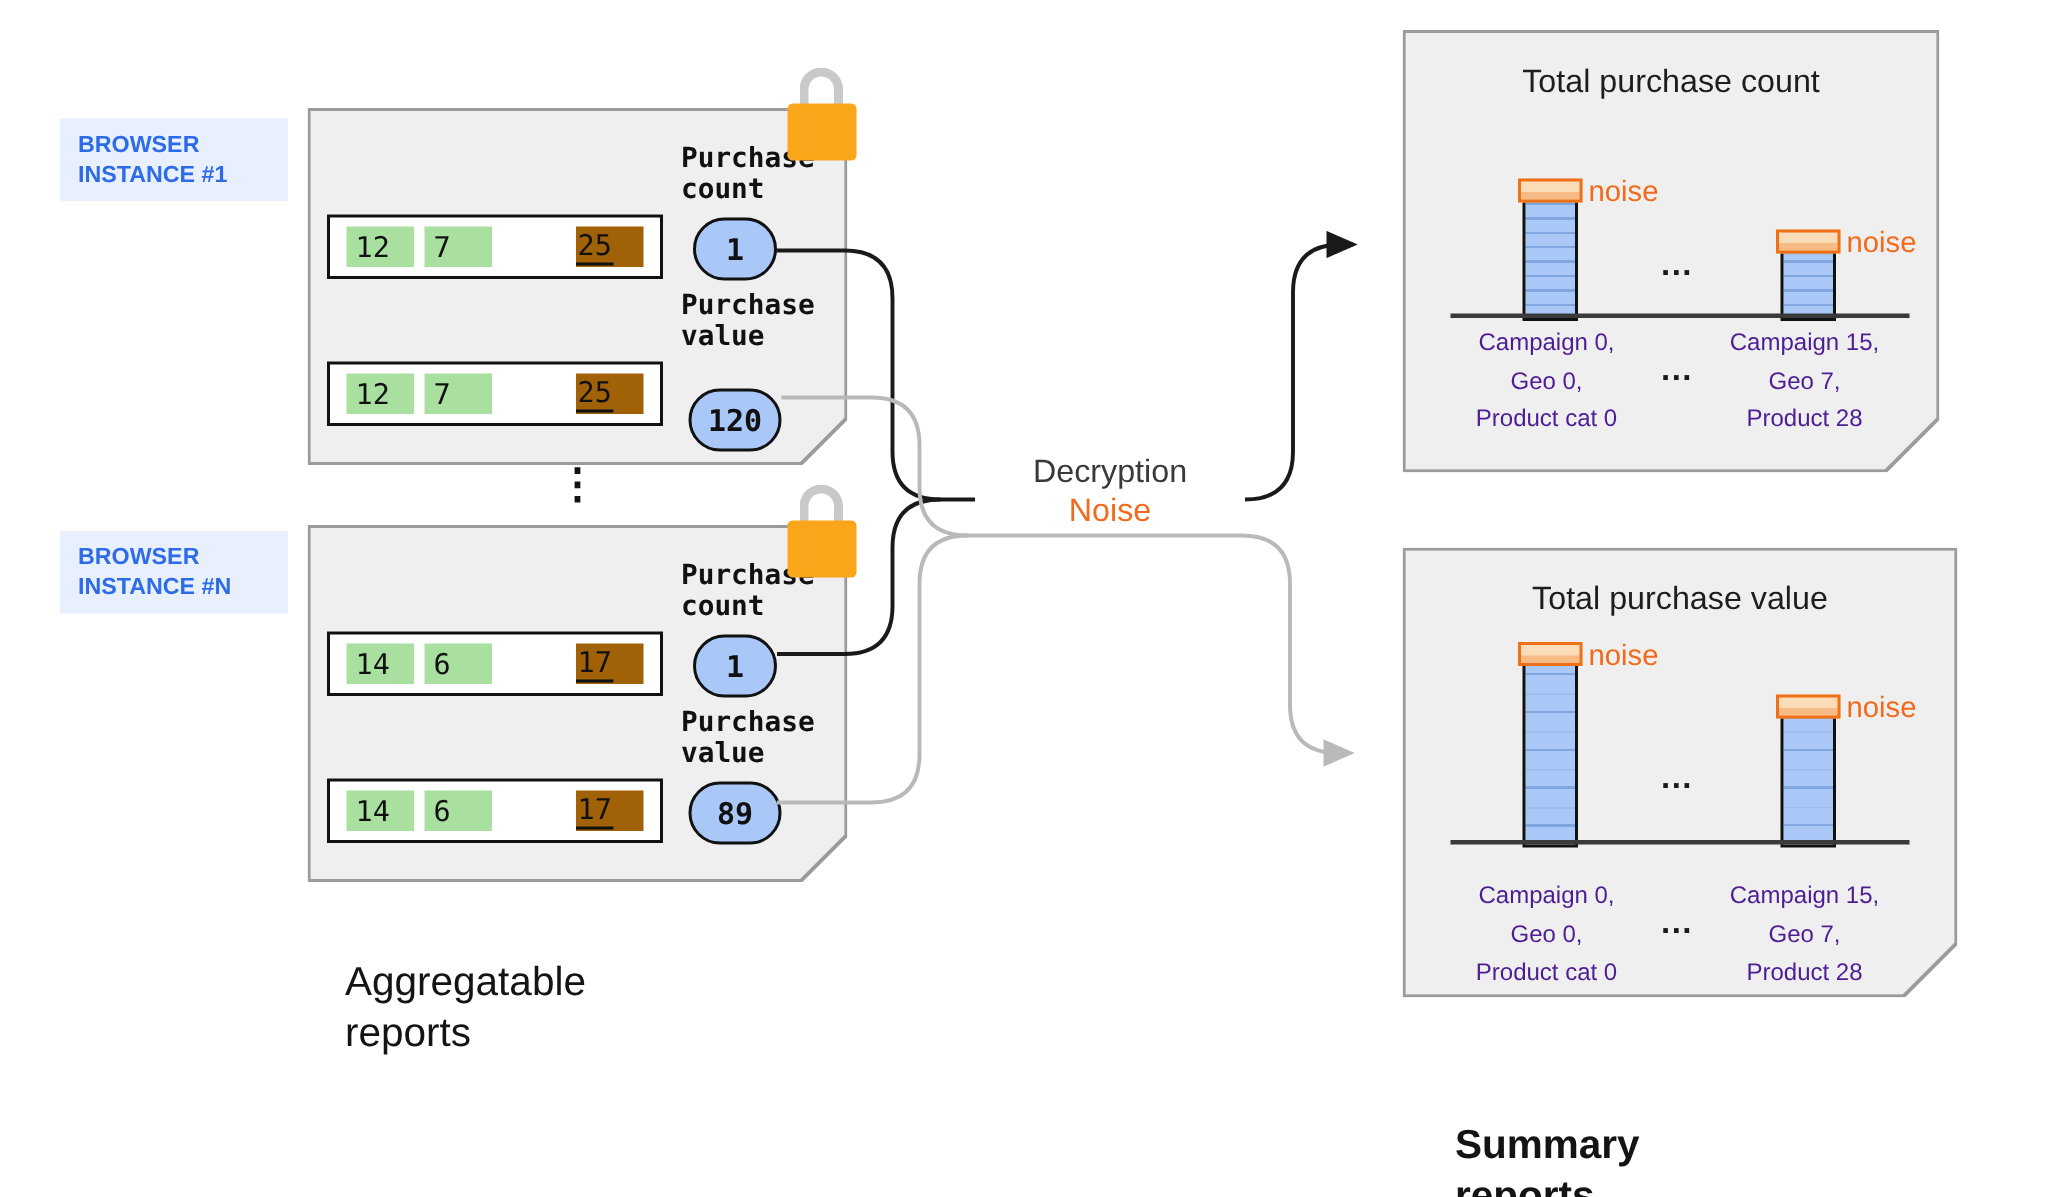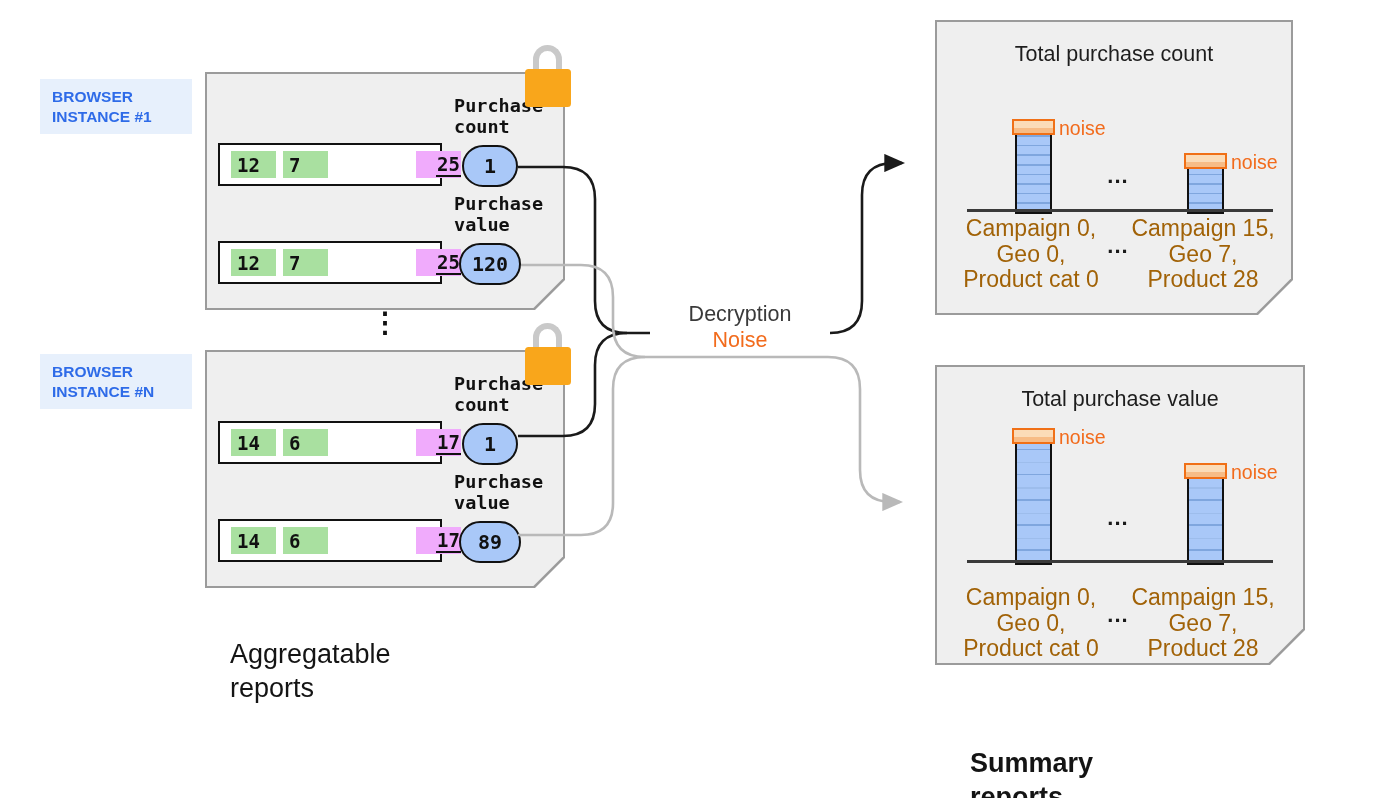--- a/index.html
+++ b/index.html
@@ -27,24 +27,24 @@
 
   
   .monolabel{position:absolute;font-family:"DejaVu Sans Mono",monospace;font-weight:bold;
              font-size:18.5px;line-height:21px;color:#111;}
   .pill{position:absolute;height:42px;background:#A9C8F8;border:2.6px solid #111;
         border-radius:23px;box-sizing:border-box;display:flex;align-items:center;justify-content:center;
         font-family:"DejaVu Sans Mono",monospace;font-weight:bold;font-size:20px;color:#111;}
   .datarow{position:absolute;width:224px;height:43px;background:#fff;border:2.2px solid #111;
            box-sizing:border-box;}
   .chip{position:absolute;top:6px;width:45px;height:27px;display:flex;align-items:center;
-        font-family:"DejaVu Sans Mono",monospace;font-weight:bold;font-size:19px;color:#111;
+        font-family:"DejaVu Sans Mono",monospace;font-weight:normal;font-size:19px;color:#111;
         box-sizing:border-box;}
   .chip.green{background:#A9E0A0;padding-left:6px;}
-  .chip.yellow{background:#f0abfc;justify-content:flex-end;margin-left:32px;}
+  .chip.yellow{background:#a16207;justify-content:flex-start;}
   .chip.yellow .u{border-bottom:2.5px solid #111;padding:0 1px;}
 
   
   .vdots{position:absolute;font-weight:bold;font-size:28px;color:#111;z-index:2;
          font-family:"DejaVu Sans Mono",monospace;letter-spacing:0;line-height:13px;}
   .centerText{position:absolute;left:650px;top:301px;width:180px;text-align:center;
               background:#fff;z-index:6;font-size:21.5px;line-height:26px;color:#3A3A3A;}
   .centerText .noise{color:#F26B1C;}
 
   
@@ -52,21 +52,21 @@
   .axis{position:absolute;height:2.6px;background:#3A3A3A;}
   .bar{position:absolute;width:33px;border:2.2px solid #111;box-sizing:content-box;}
   .bar.count{background:repeating-linear-gradient(to top,#A9C8F8 0 8px,#7FA6DE 8px 9.6px);}
   .bar.value{background:repeating-linear-gradient(to top,#A9C8F8 0 12px,#7FA6DE 12px 13.6px,
              #A9C8F8 13.6px 24px,#9DBDEC 24px 25.2px);}
   .noisecap{position:absolute;width:39px;height:12px;background:#FBDCB8;border:2.5px solid #F07017;
             box-sizing:content-box;box-shadow:inset 0 -5px 0 rgba(242,130,40,.35);}
   .noiselbl{position:absolute;color:#F26B1C;font-size:19.5px;}
   .hdots{position:absolute;width:60px;text-align:center;font-weight:bold;font-size:22px;
          letter-spacing:1px;color:#1a1a1a;}
-  .xlab{position:absolute;width:180px;text-align:center;font-size:23px;line-height:25.5px;color:#a16207;}
+  .xlab{position:absolute;width:180px;text-align:center;font-size:16px;line-height:25.5px;color:#4c1d95;}
 
   .caption{position:absolute;width:300px;text-align:left;font-size:27px;line-height:34px;color:#141414;}
 
   svg.wires{position:absolute;left:0;top:0;z-index:5;pointer-events:none;}
 </style>
 </head>
 <body>
 
 <div id="canvas">
 
@@ -117,21 +117,21 @@
       <div>Purchase</div>
       <div>value</div>
     </div>
     <div class="datarow" style="left:13px;top:169px;">
       <span class="chip green" style="left:11px;">12</span>
       <span class="chip green" style="left:63px;">7</span>
       <span class="chip yellow" style="left:164px;">
           <span class="u">25</span>
         </span>
     </div>
-    <div class="pill" style="left:254px;top:171px;width:62px;">120</div>
+    <div class="pill" style="left:254px;top:187px;width:62px;">120</div>
   </div>
 
   <div class="vdots" style="left:371px;top:316px;">⋮</div>
 
   <div class="card bev30" style="left:205px;top:350px;width:360px;height:238px;">
     <div class="edge"></div>
     <div class="face"></div>
     <div class="lock" style="left:320px;top:-27px;">
       <div class="shackle"></div>
       <div class="lockbody"></div>

